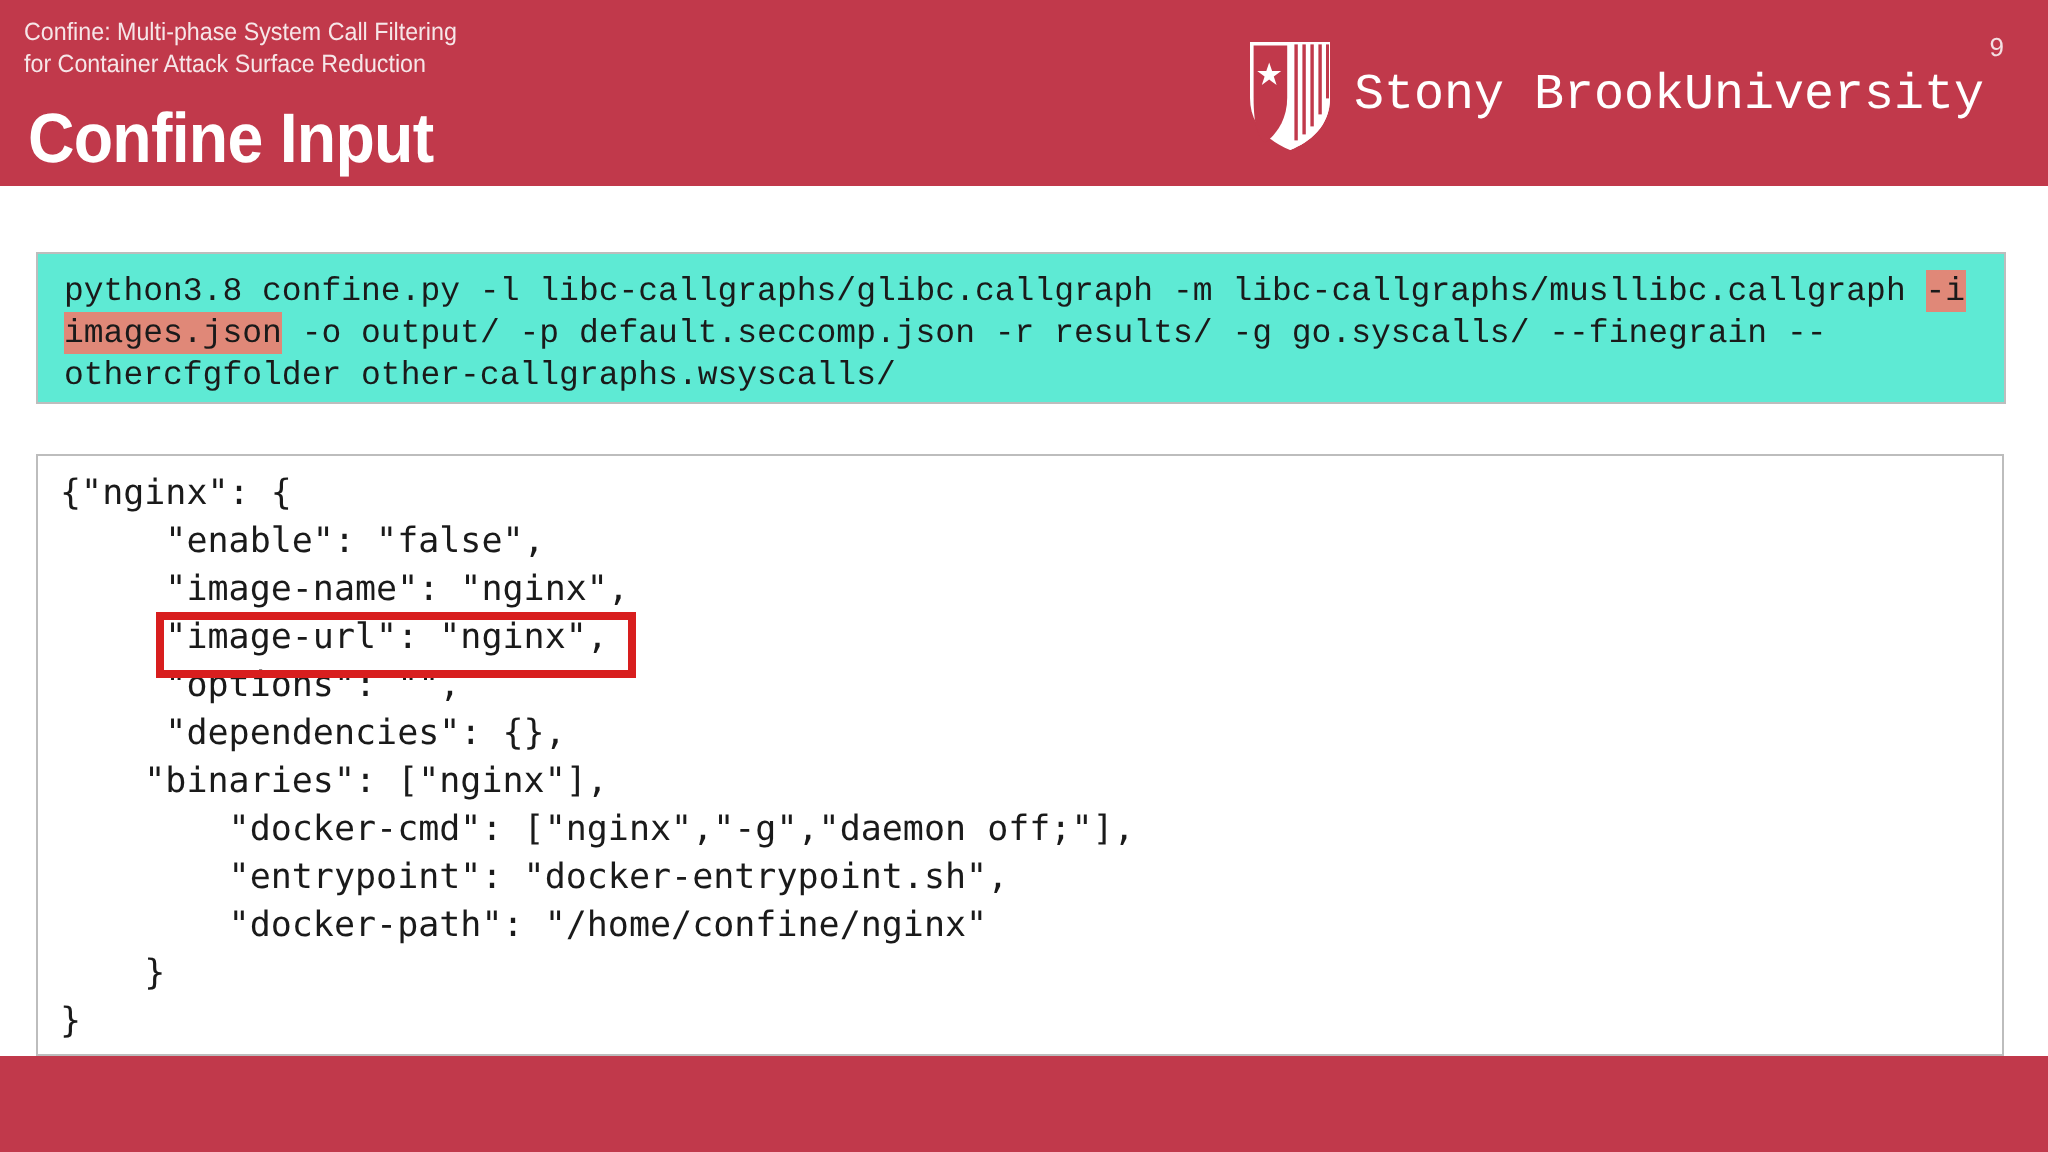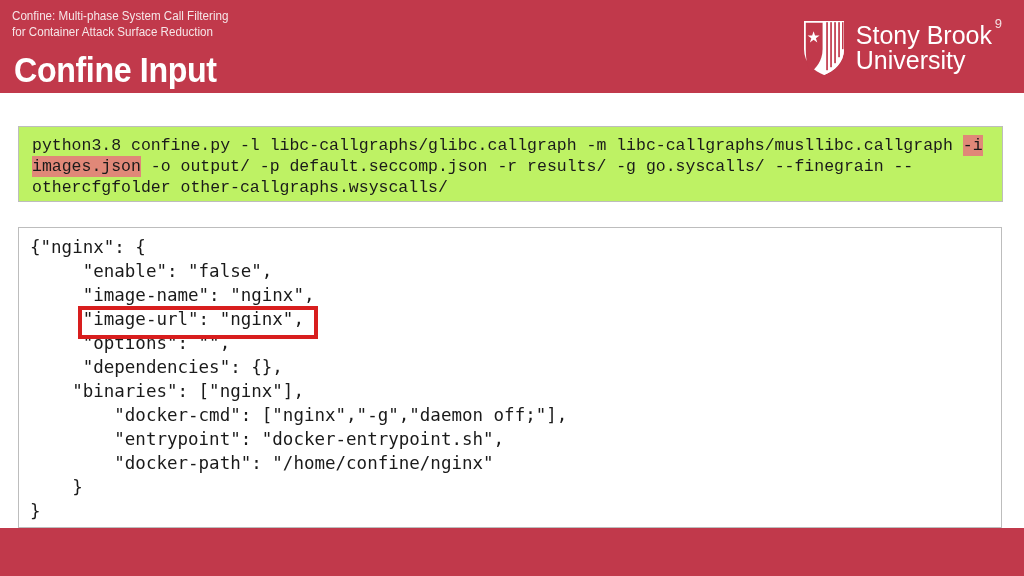--- a/index.html
+++ b/index.html
@@ -50,38 +50,38 @@
     align-items: center;
     gap: 10px;
   }
   .logo-shield {
     width: 44px;
     height: 58px;
     flex: none;
   }
   .logo-words {
     display: flex;
-    flex-direction: column;
+    flex-direction: row;
     justify-content: center;
     color: #ffffff;
-    font-family: Liberation Sans, sans-serif;
+    font-family: Liberation Mono, monospace;
     line-height: 1.02;
   }
   .logo-line1 { font-size: 25px; }
   .logo-line2 { font-size: 25px; }
 
   
   .cmd-box {
     position: absolute;
     left: 18px;
     top: 126px;
     width: 985px;
     height: 76px;
     border: 1px solid #bdbdbd;
-    background: #bef264;
+    background: #5eead4;
     box-sizing: border-box;
   }
   .cmd-text {
     position: absolute;
     left: 13px;
     top: 8px;
     width: 962px;
     font-family: "Liberation Mono", monospace;
     font-size: 16.5px;
     line-height: 21px;

